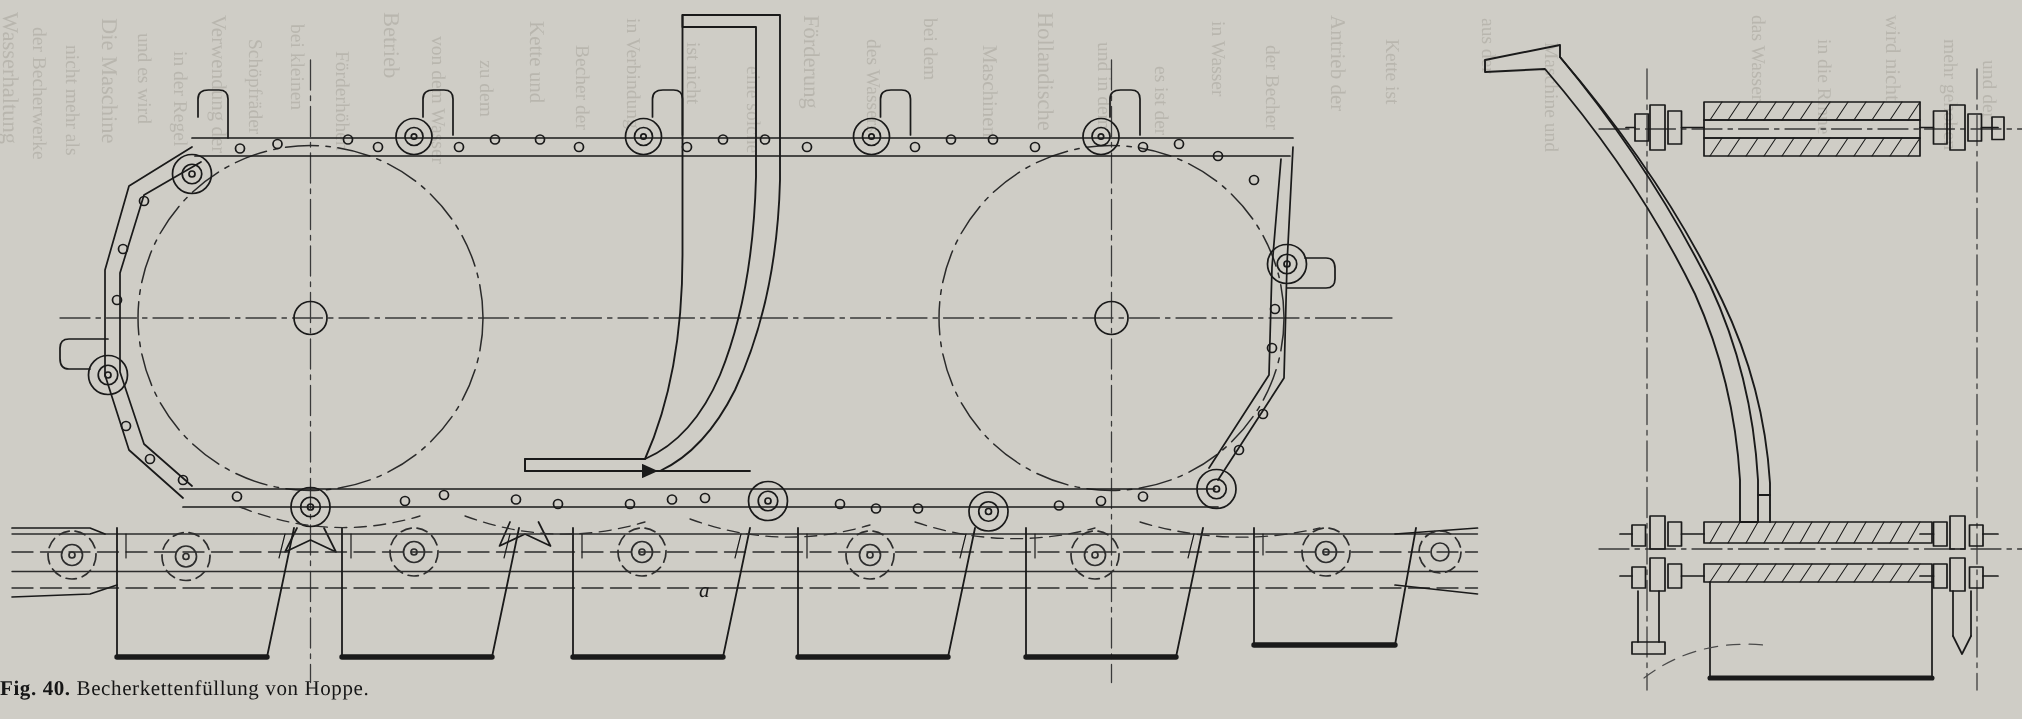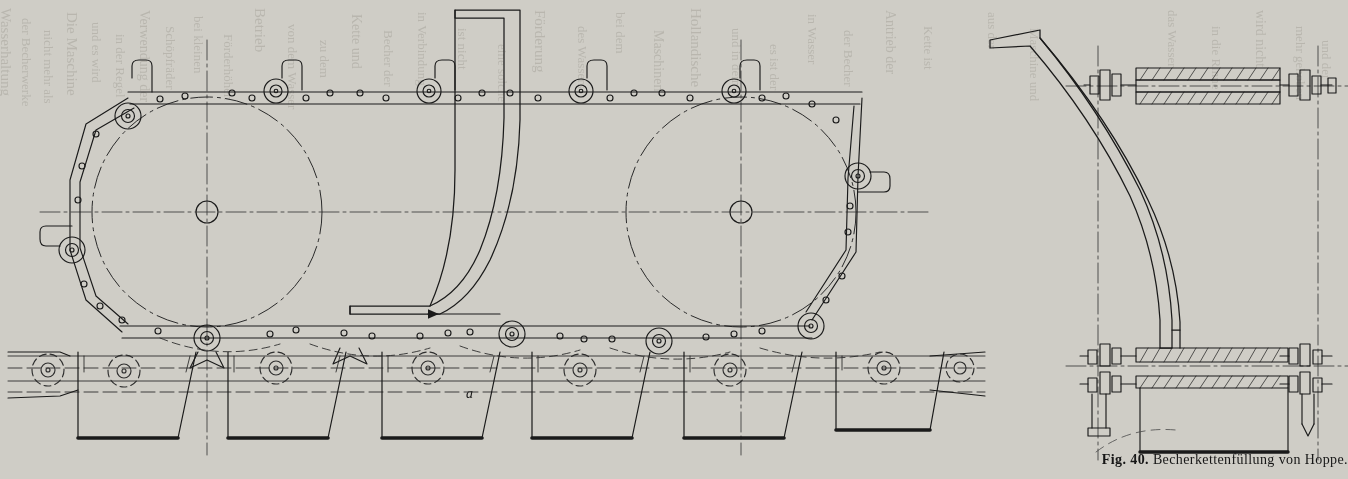--- a/index.html
+++ b/index.html
@@ -31,21 +31,21 @@
   .figwrap {
     position: absolute;
     left: 0; top: 0;
     width: 1348px; height: 479px;
   }
   .caption {
     position: absolute;
     left: 0;
     top: 452px;
     width: 1348px;
-    text-align: right;
+    text-align: left;
     font-size: 14px;
     letter-spacing: .4px;
     color: #161616;
     font-family: "Liberation Serif", serif;
   }
   .caption .lbl { font-weight: 700; }
   svg { display: block; }
 </style>
 </head>
 <body>

